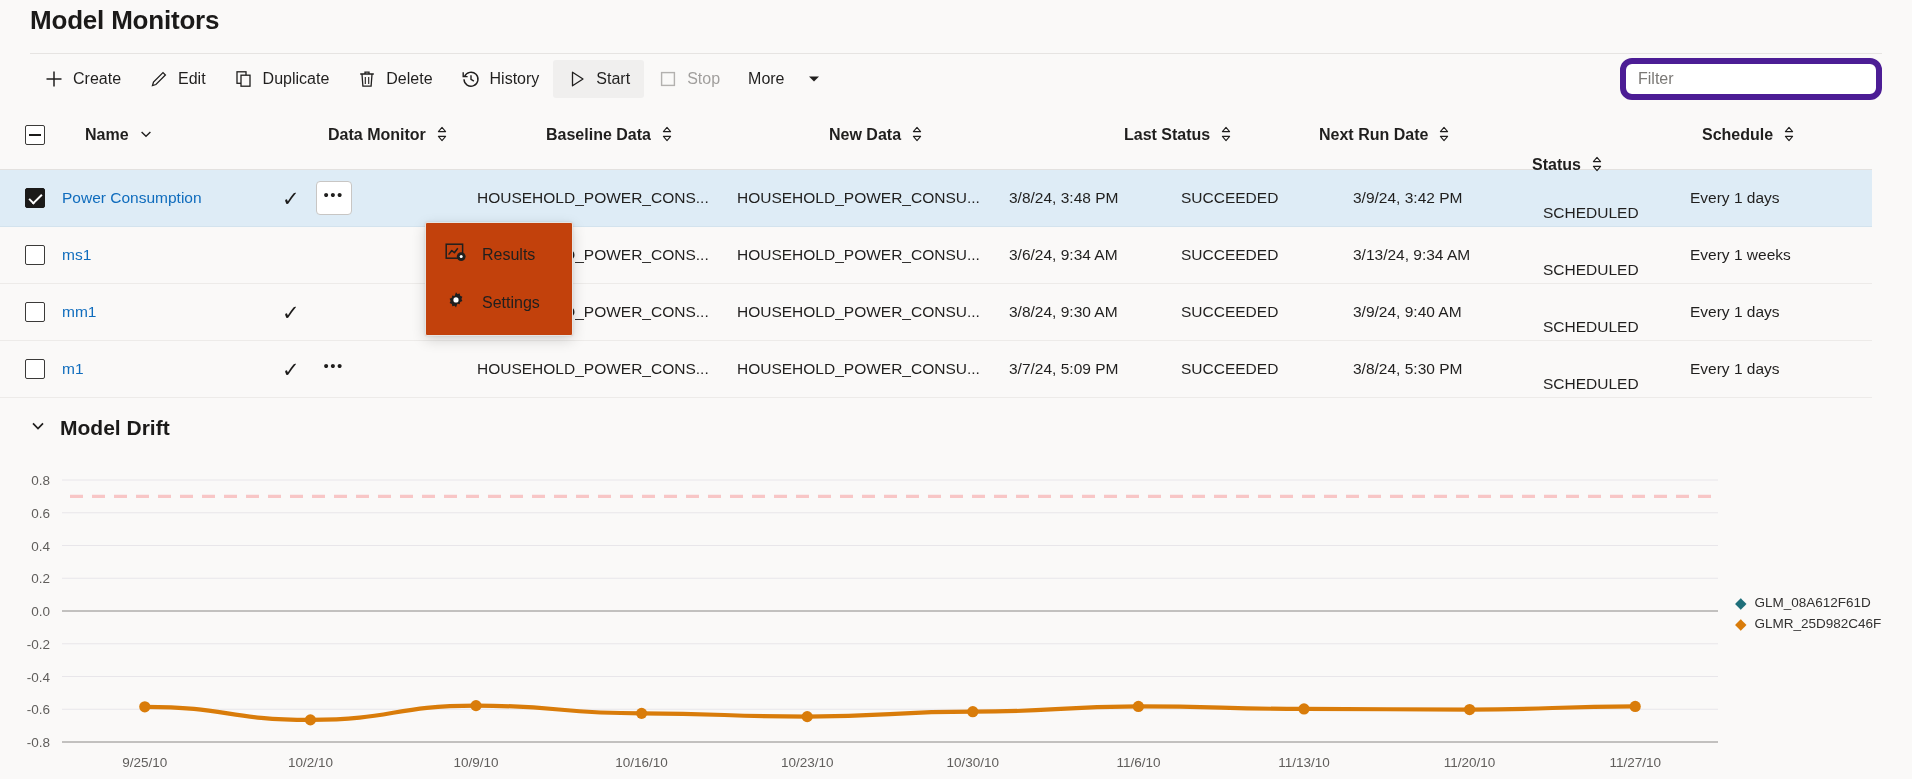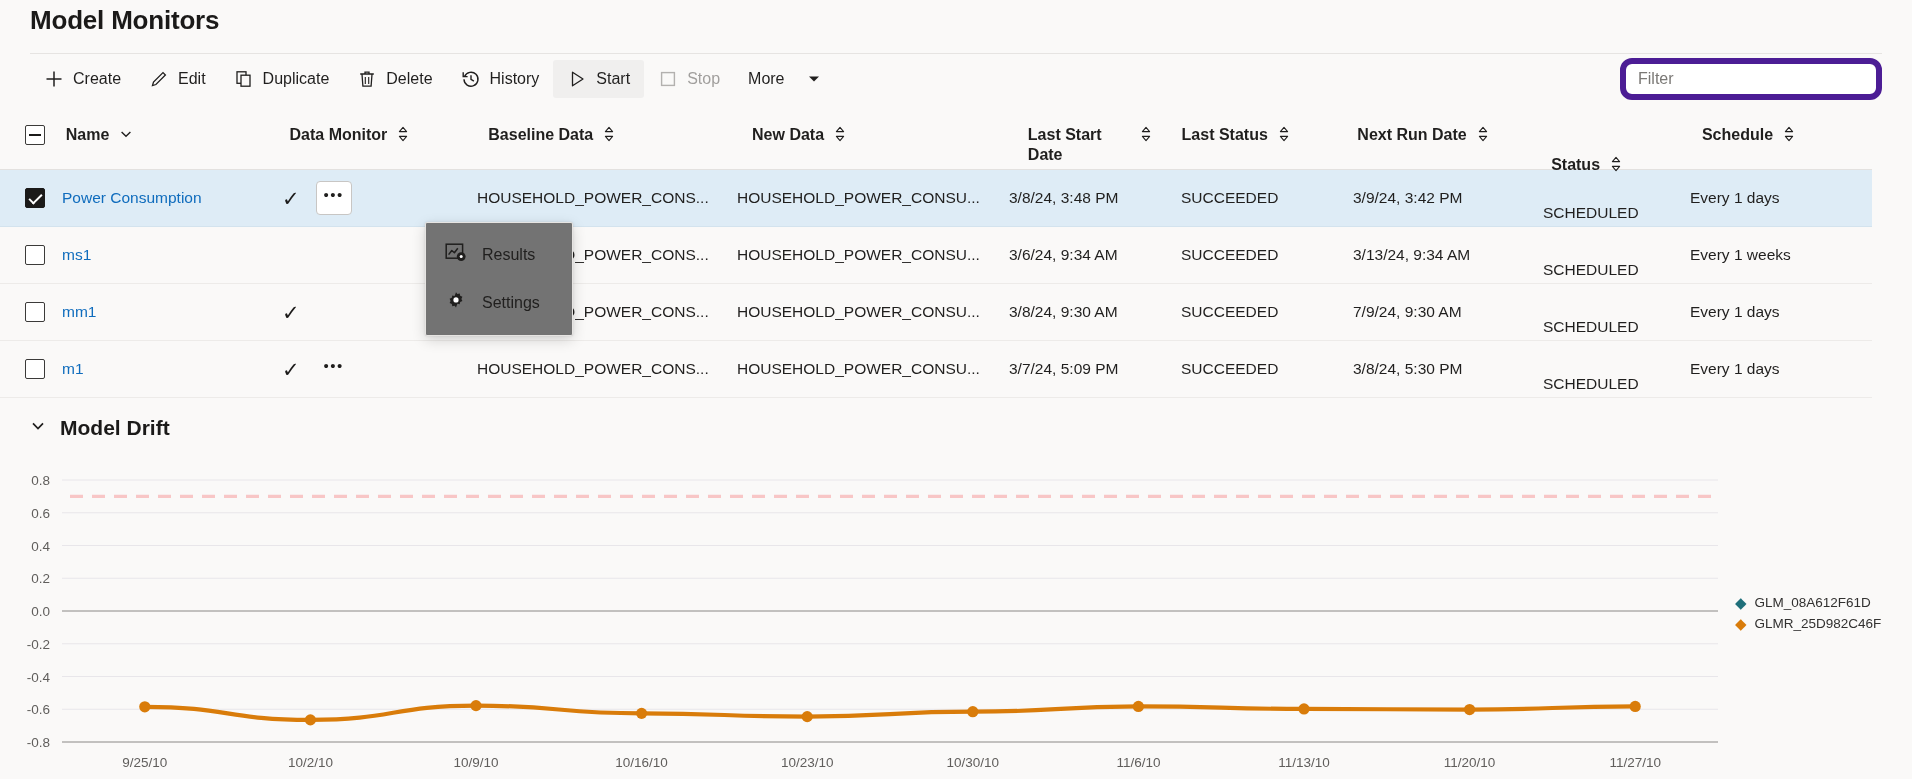--- a/index.html
+++ b/index.html
@@ -106,21 +106,21 @@
   }
   .ellipsis-plain {
     width: 36px; height: 34px; display: inline-flex; align-items: center; justify-content: center;
     cursor: pointer; margin-left: 16px; letter-spacing: 1.5px; font-size: 15px; color: #201f1e;
     padding-bottom: 6px; line-height: 0;
   }
 
   
   .ctxmenu {
     position: absolute; left: 425px; top: 222px; width: 148px;
-    background: #737373; border: 1px solid #e6e4e2;
+    background: #c2410c; border: 1px solid #e6e4e2;
     box-shadow: 0 4px 14px rgba(0,0,0,0.16), 0 0 3px rgba(0,0,0,0.10);
     padding: 8px 0; z-index: 50; border-radius: 2px;
   }
   .ctxitem {
     display: flex; align-items: center; gap: 14px;
     height: 48px; padding: 0 18px; font-size: 16px; color: #201f1e; cursor: pointer;
   }
 
   
   .section-head {
@@ -253,28 +253,20 @@
         <span>Baseline Data</span>
         <span class="sorticon">
           <svg width="12" height="16" viewBox="0 0 12 16">
               <path d="M6 1.4L2.4 5.6h7.2zM6 14.6L2.4 10.4h7.2z" stroke="#201f1e" stroke-width="1.1" fill="none" stroke-linejoin="round"></path>
             </svg>
         </span>
       </div>
       <div class="c-new th">
         <span>New Data</span>
         <span class="sorticon">
-          <svg width="12" height="16" viewBox="0 0 12 16">
-              <path d="M6 1.4L2.4 5.6h7.2zM6 14.6L2.4 10.4h7.2z" stroke="#201f1e" stroke-width="1.1" fill="none" stroke-linejoin="round"></path>
-            </svg>
-        </span>
-      </div>
-      <div class="c-lsd th" style="max-width:150px">
-        <span style="display:inline-block;max-width:86px">Last Start Date</span>
-        <span class="sorticon" style="margin-left:16px">
           <svg width="12" height="16" viewBox="0 0 12 16">
               <path d="M6 1.4L2.4 5.6h7.2zM6 14.6L2.4 10.4h7.2z" stroke="#201f1e" stroke-width="1.1" fill="none" stroke-linejoin="round"></path>
             </svg>
         </span>
       </div>
       <div class="c-lstat th">
         <span>Last Status</span>
         <span class="sorticon">
           <svg width="12" height="16" viewBox="0 0 12 16">
               <path d="M6 1.4L2.4 5.6h7.2zM6 14.6L2.4 10.4h7.2z" stroke="#201f1e" stroke-width="1.1" fill="none" stroke-linejoin="round"></path>
@@ -345,21 +337,21 @@
         <span class="cb"></span>
       </div>
       <div class="c-name td link">mm1</div>
       <div class="c-dm">
         <span class="tick">✓</span>
       </div>
       <div class="c-base td">HOUSEHOLD_POWER_CONS...</div>
       <div class="c-new td">HOUSEHOLD_POWER_CONSU...</div>
       <div class="c-lsd td">3/8/24, 9:30 AM</div>
       <div class="c-lstat td">SUCCEEDED</div>
-      <div class="c-nrd td">7/9/24, 9:30 AM</div>
+      <div class="c-nrd td">3/9/24, 9:40 AM</div>
       <div class="c-stat td">SCHEDULED</div>
       <div class="c-sched td">Every 1 days</div>
     </div>
 
     <div class="tr">
       <div class="c-check">
         <span class="cb"></span>
       </div>
       <div class="c-name td link">m1</div>
       <div class="c-dm">

